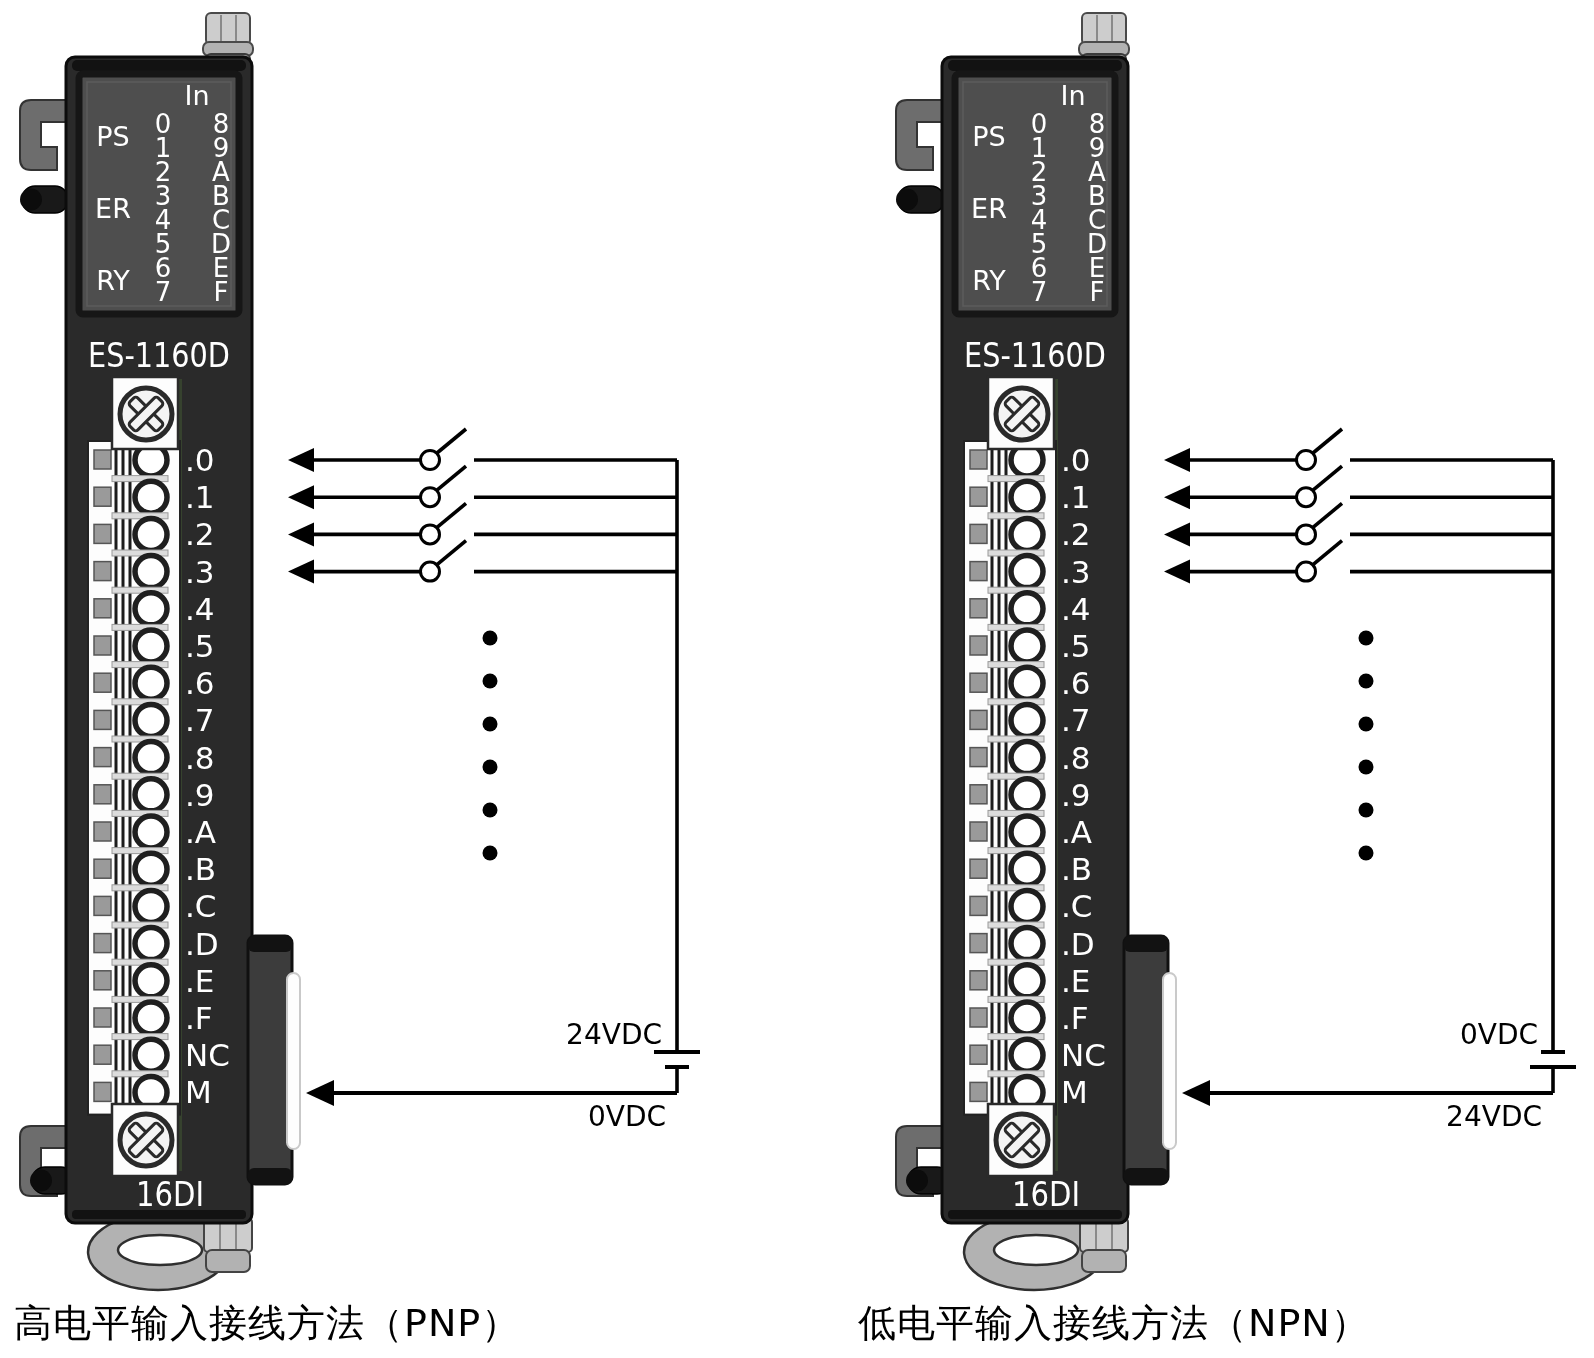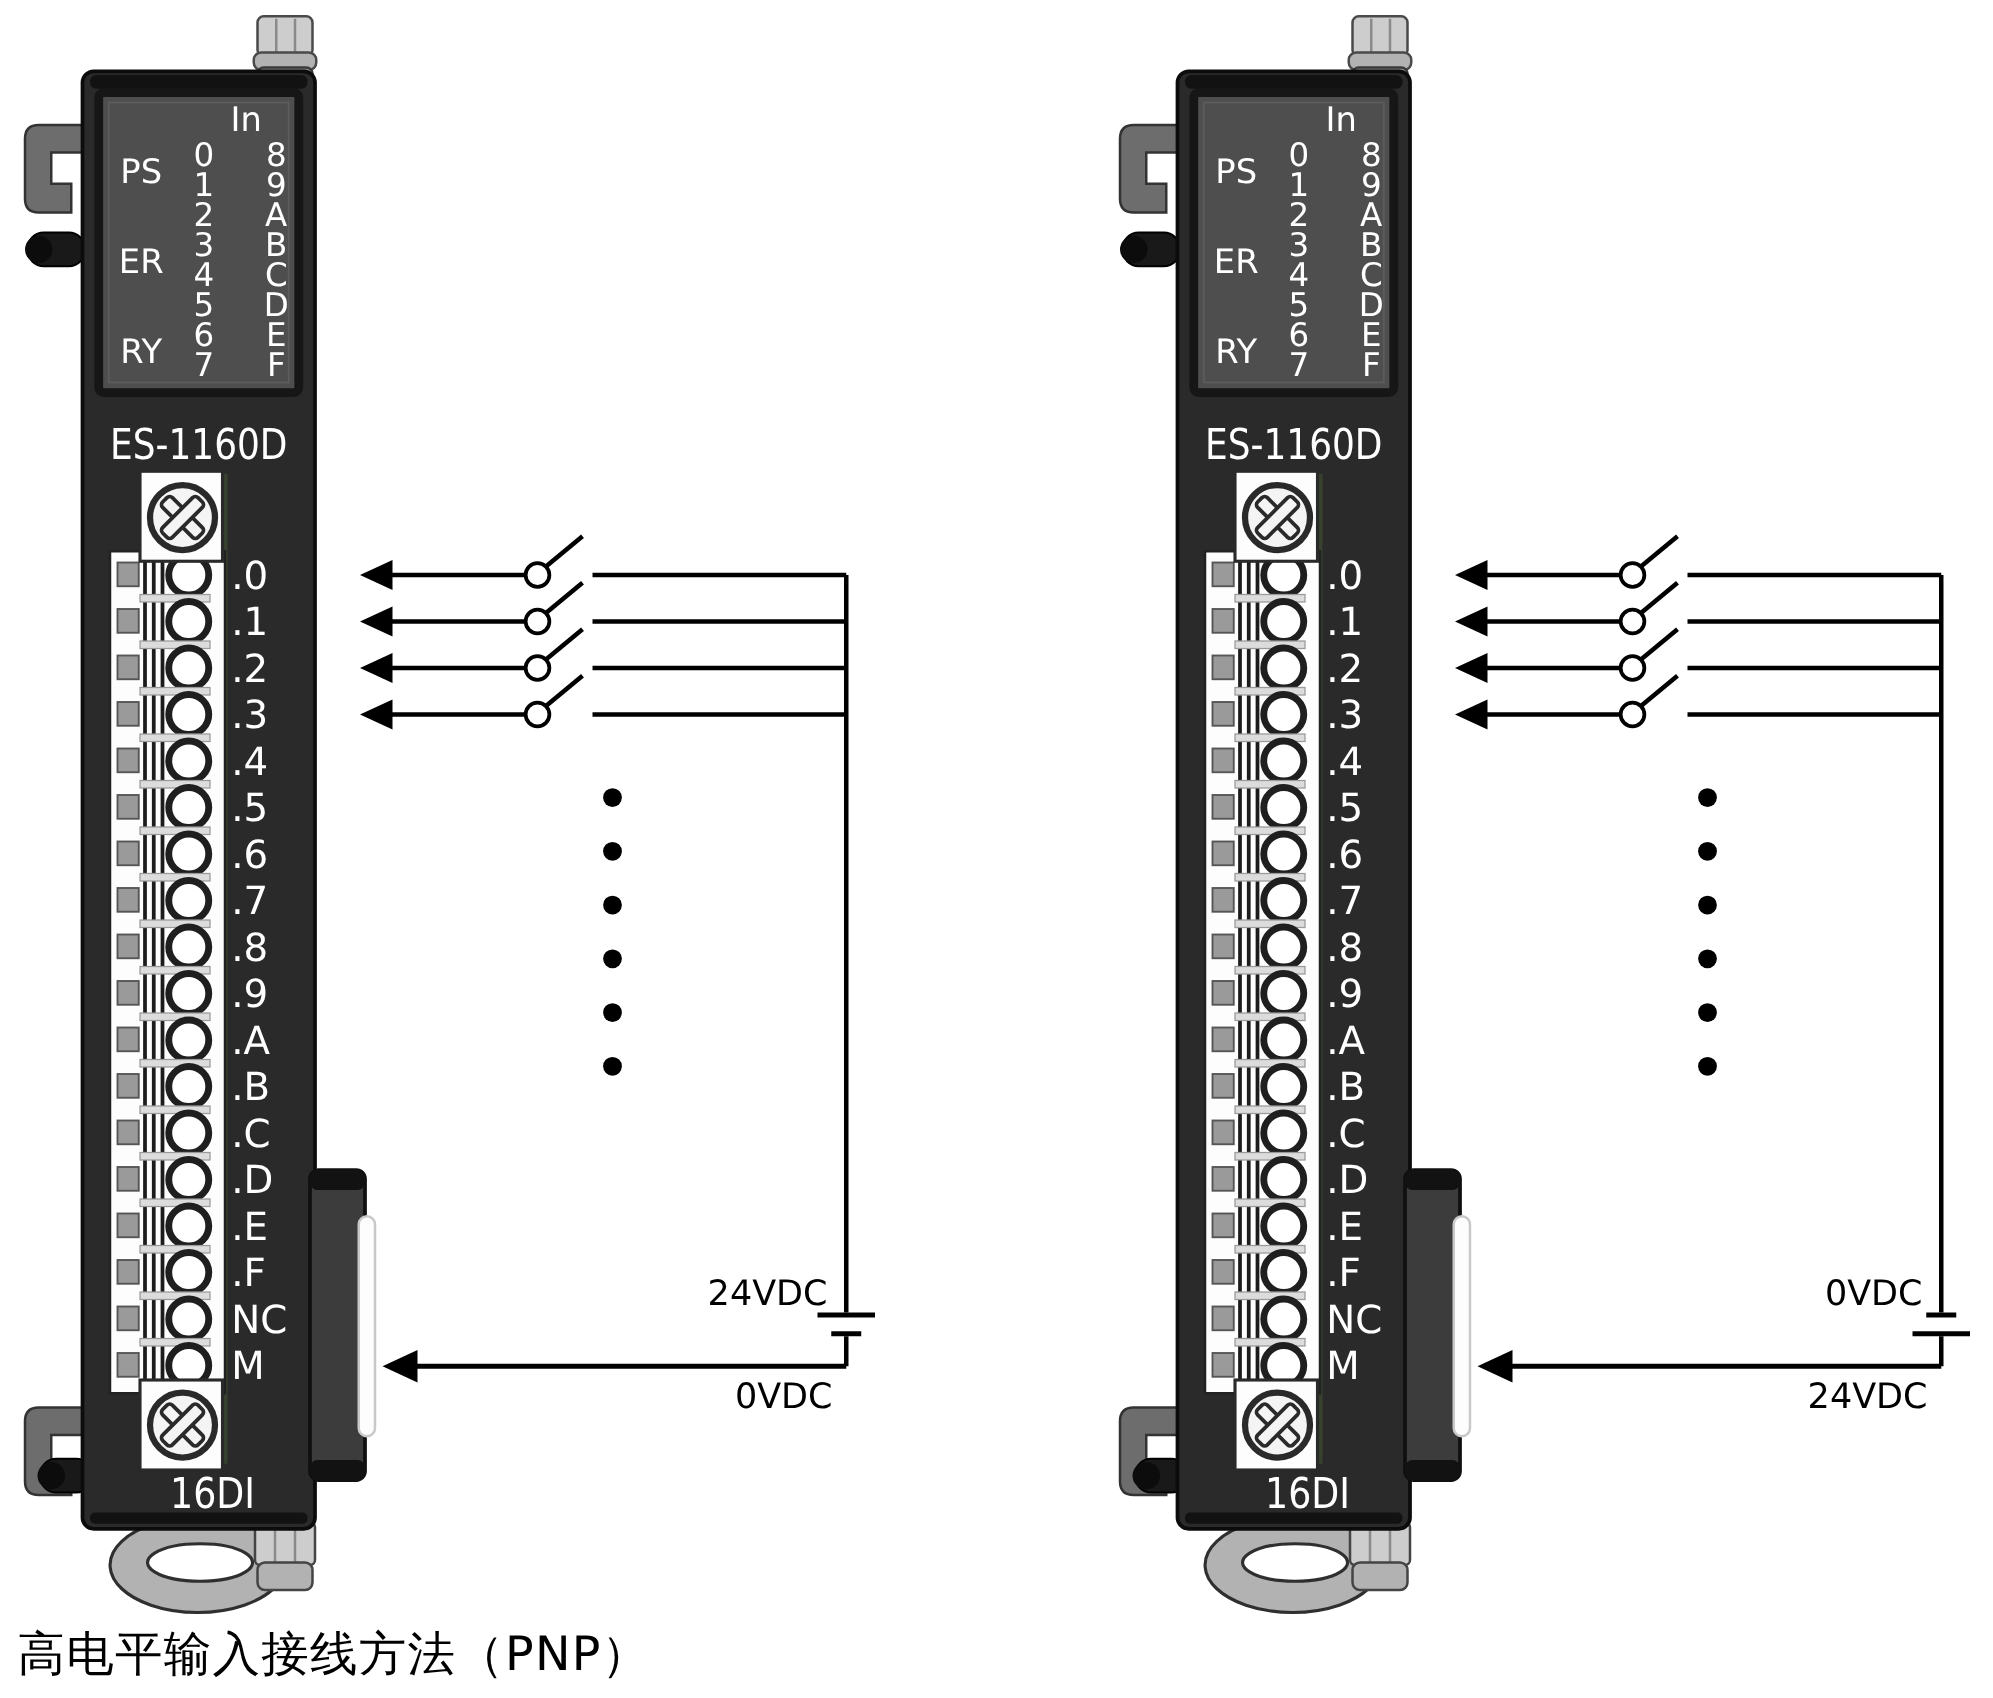--- a/index.html
+++ b/index.html
@@ -504,13 +504,14 @@
           </g>
           <line x1="677" y1="1069" x2="677" y2="1093" stroke="#000000" stroke-width="3.6"></line>
           <line x1="677" y1="1093" x2="330" y2="1093" stroke="#000000" stroke-width="4"></line>
           <polygon points="306,1093 334,1080 334,1106" fill="#000000"></polygon>
           <text x="662" y="1044" font-size="28" fill="#000000" text-anchor="end">0VDC</text>
           <text x="666" y="1126" font-size="28" fill="#000000" text-anchor="end">24VDC</text>
         </g>
       </g>
     </svg>
   <div class="caption" style="left:14px">高电平输入接线方法（PNP）</div>
+  <div class="caption" style="left:858px">低电平输入接线方法（NPN）</div>
 </div>
 
 </body></html>

